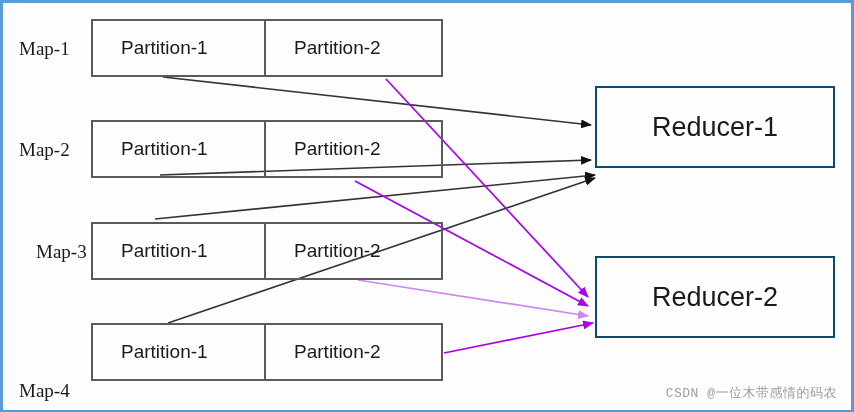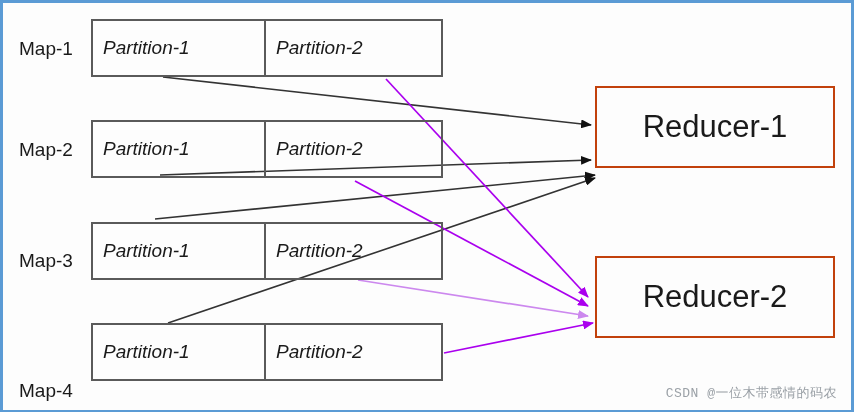--- a/index.html
+++ b/index.html
@@ -26,59 +26,58 @@
     left: 0;
     top: 0;
     width: 854px;
     height: 412px;
     pointer-events: none;
   }
   .map-label {
     position: absolute;
     font-size: 19px;
     color: #1a1a1a;
-    font-family: Liberation Sans, sans-serif;
+    font-family: Liberation Serif, serif;
     white-space: nowrap;
     text-align: right;
     line-height: 1;
   }
   .map-row {
     position: absolute;
     display: flex;
     border: 2px solid #5a5a5a;
     background: transparent;
     box-sizing: border-box;
   }
   .cell {
     display: flex;
     align-items: center;
     box-sizing: border-box;
     height: 100%;
-    padding-left: 10px;
+    padding-left: 28px;
     font-size: 19px;
     color: #1a1a1a;
     background: transparent;
-    font-style: italic;
   }
   .cell.first {
     width: 175px;
     border-right: 2px solid #5a5a5a;
   }
   .cell.second {
     width: 177px;
   }
   .reducer-box {
     position: absolute;
-    border: 2px solid #c2410c;
+    border: 2px solid #0c4a6e;
     box-sizing: border-box;
     display: flex;
     align-items: center;
     justify-content: center;
     background: transparent;
-    font-size: 31px;
+    font-size: 27px;
     color: #1a1a1a;
   }
   .watermark {
     position: absolute;
     right: 14px;
     bottom: 8px;
     font-size: 13px;
     color: #9aa0a6;
     font-family: Liberation Mono, monospace;
     letter-spacing: 0.5px;
@@ -118,21 +117,21 @@
     <div class="cell first">Partition-1</div>
     <div class="cell second">Partition-2</div>
   </div>
 
   <div class="map-label" style="left:16px; top:137px;">Map-2</div>
   <div class="map-row" style="left:88px; top:117px; width:352px; height:58px;">
     <div class="cell first">Partition-1</div>
     <div class="cell second">Partition-2</div>
   </div>
 
-  <div class="map-label" style="left:16px; top:239px;margin-top:9px;">Map-3</div>
+  <div class="map-label" style="left:33px; top:239px;">Map-3</div>
   <div class="map-row" style="left:88px; top:219px; width:352px; height:58px;">
     <div class="cell first">Partition-1</div>
     <div class="cell second">Partition-2</div>
   </div>
 
   <div class="map-label" style="left:16px; top:340px;margin-top:38px;">Map-4</div>
   <div class="map-row" style="left:88px; top:320px; width:352px; height:58px;">
     <div class="cell first">Partition-1</div>
     <div class="cell second">Partition-2</div>
   </div>

